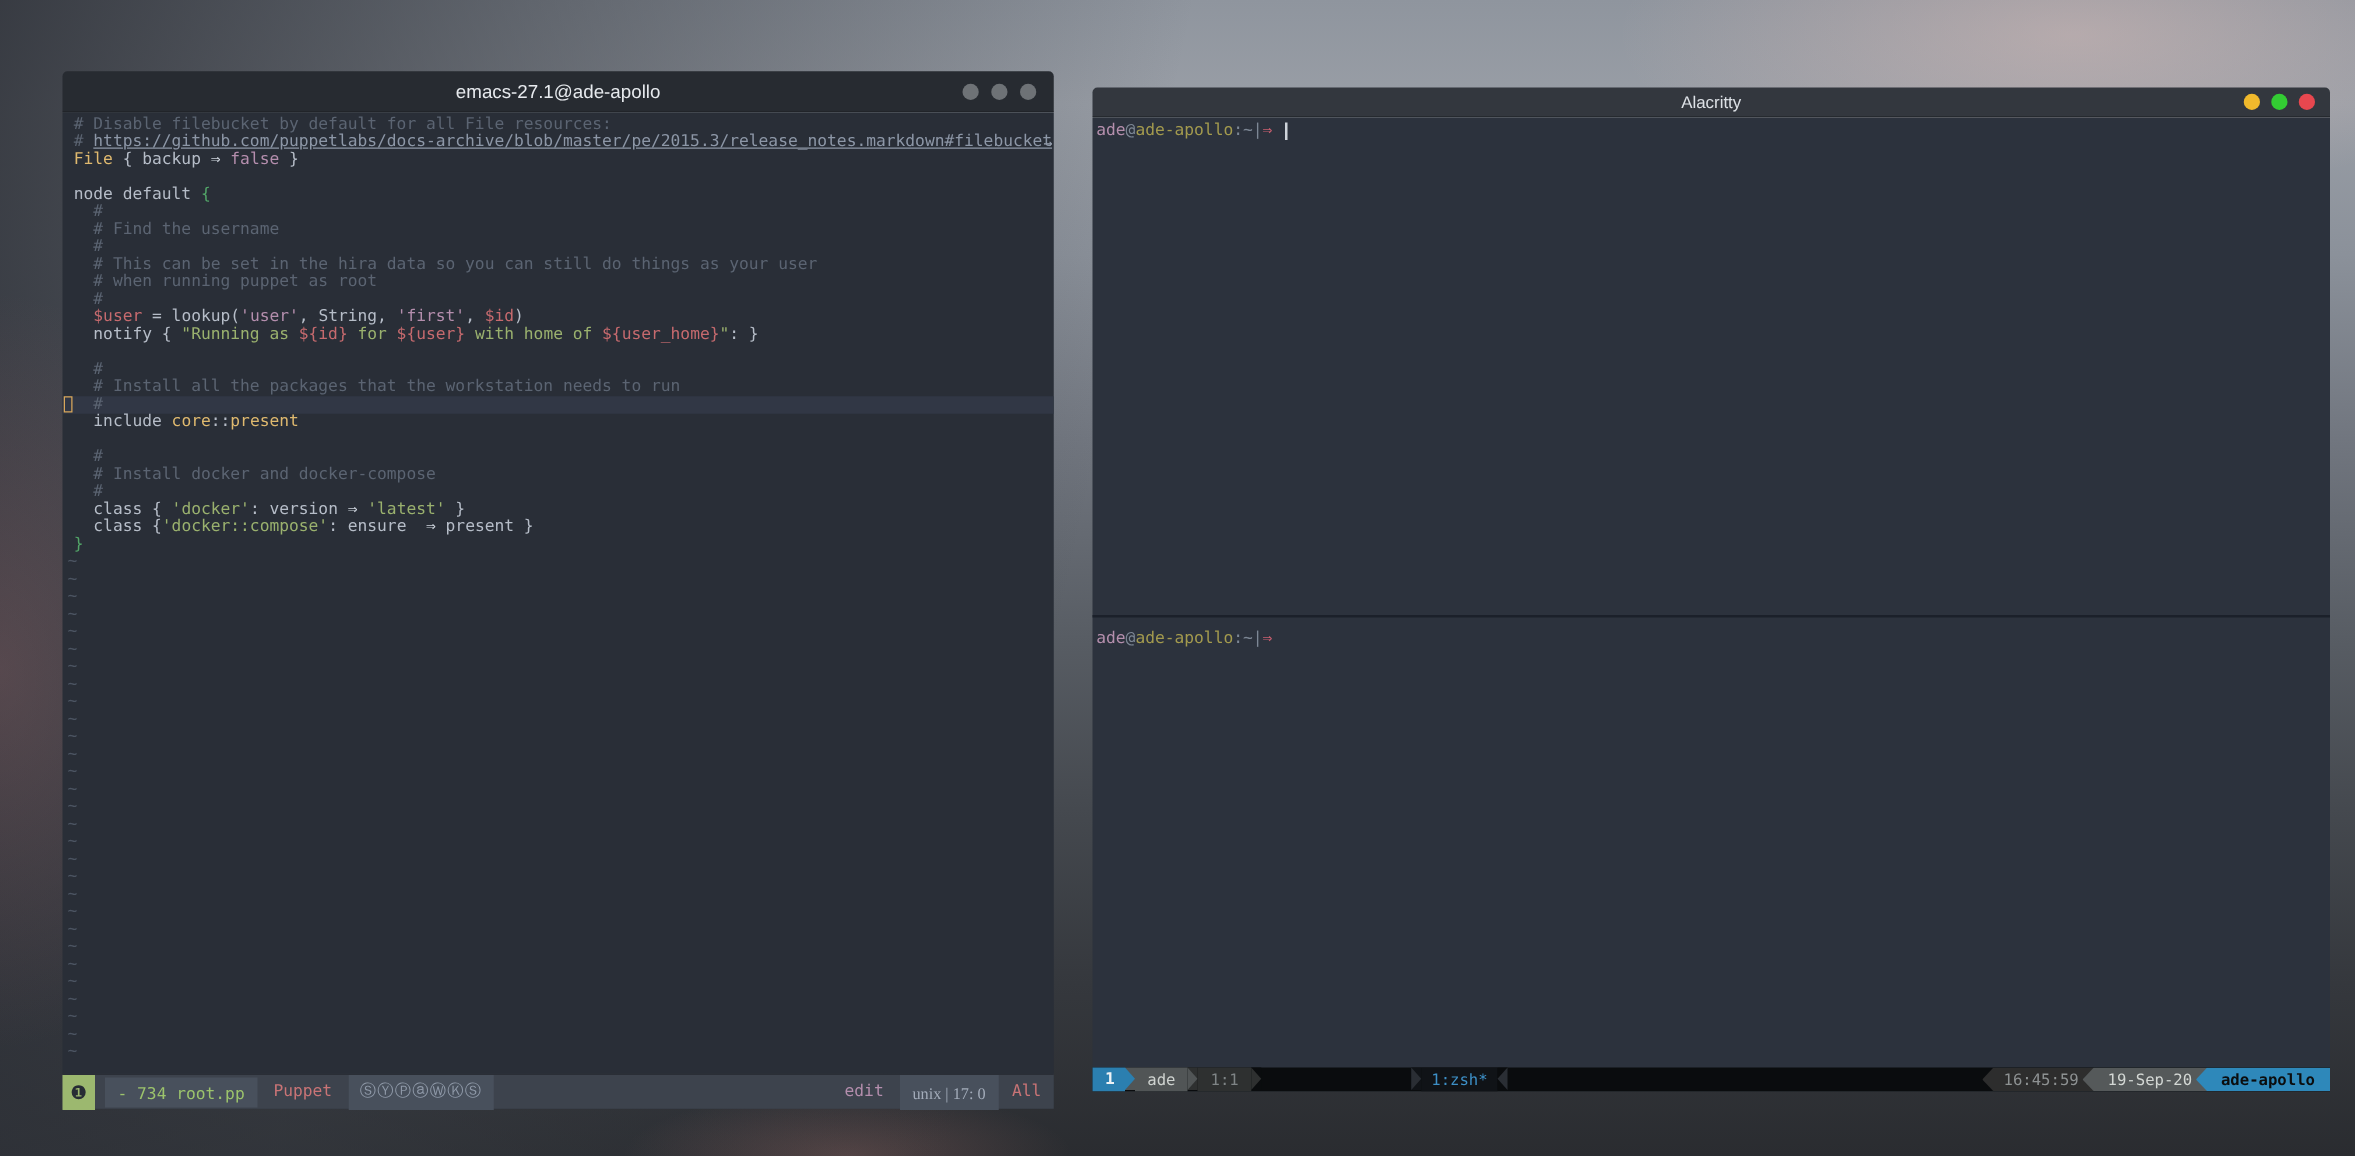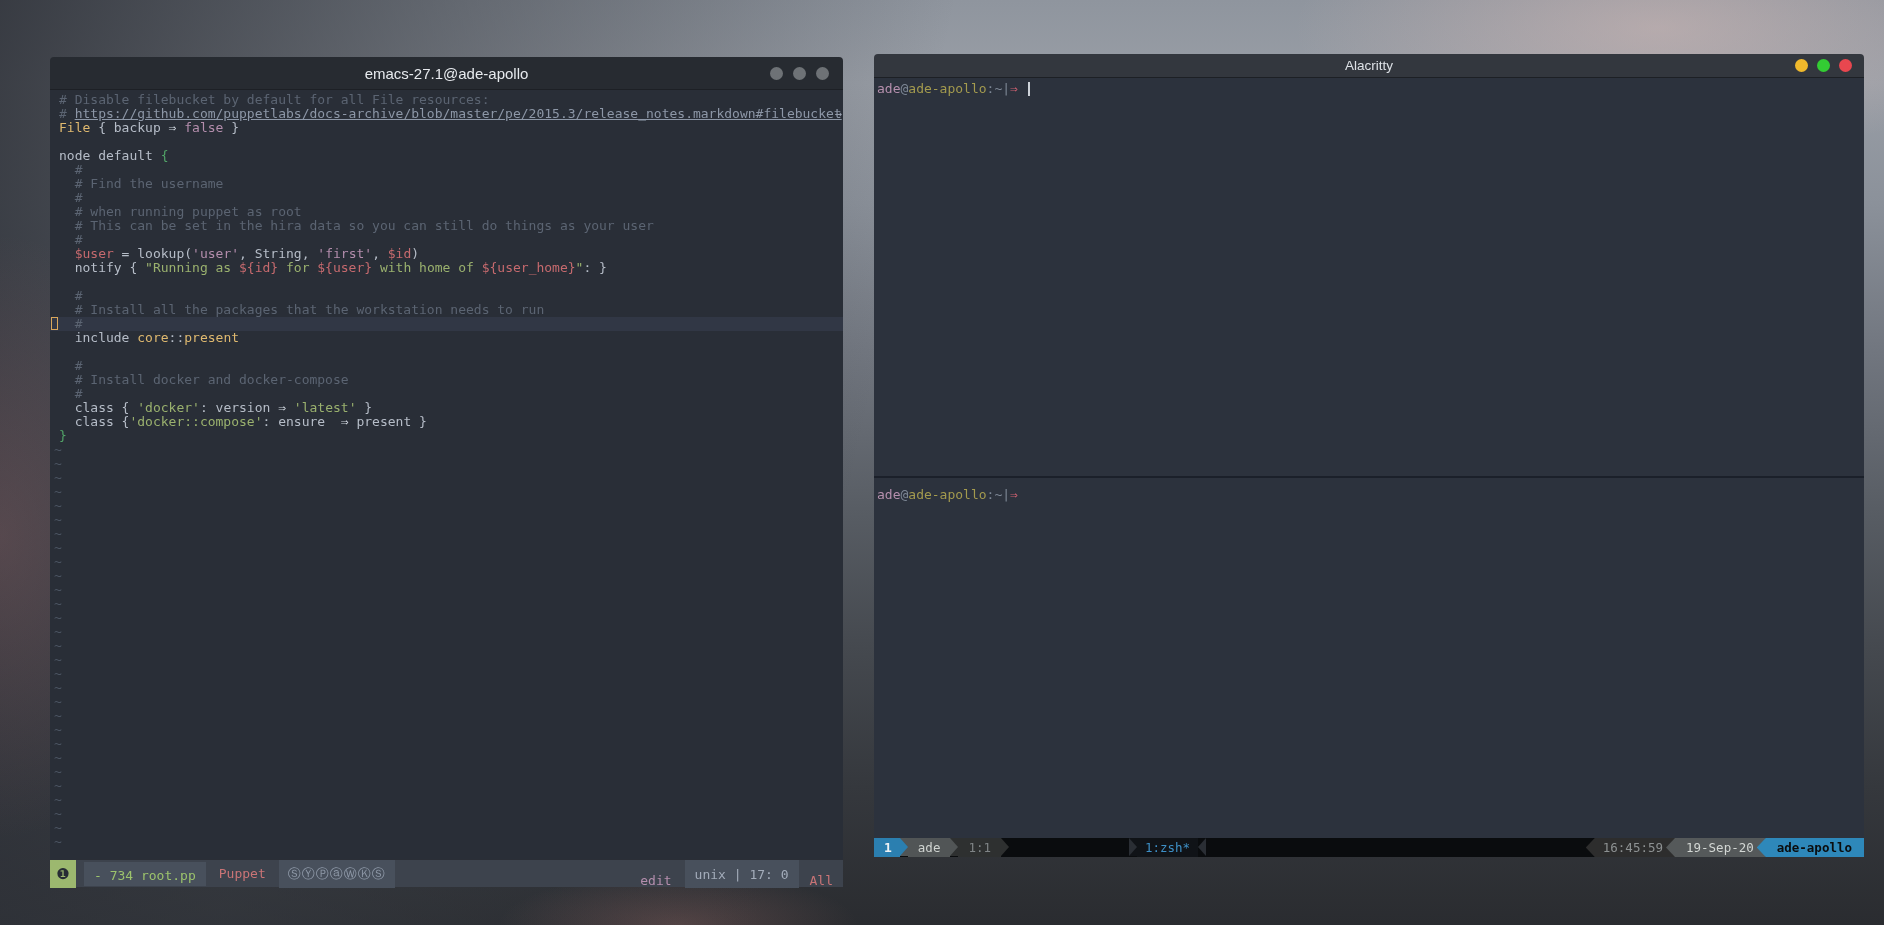--- a/index.html
+++ b/index.html
@@ -49,27 +49,27 @@
   .tk-wh  { color:#ccd2db; }
 
   .modeline { height:28px; background:#3d434d; border-top:1px solid #2a2e36;
               display:flex; align-items:center; font-size:13px; color:#a3acba; }
   .ml-badge { width:26px; height:28px; background:#9cb86f; color:#272c34;
               display:flex; align-items:center; justify-content:center; font-size:15px; }
   .ml-file  { background:#48505c; color:#9cc36c; padding:0 10px; height:24px; line-height:28px; margin-left:8px; }
   .ml-mode  { color:#c97476; margin-left:13px; }
   .ml-minor { background:#48505c; color:#8f99a8; padding:0 9px; margin-left:13px; height:28px;
               line-height:28px; letter-spacing:1px; }
-  .ml-right { margin-left:auto; display:flex; align-items:flex-end; }
+  .ml-right { margin-left:auto; display:flex; align-items:center; }
   .ml-edit  { color:#b48ead; margin-right:13px; }
-  .ml-enc   { background:#48505c; color:#a3acba; padding:1px 10px; height:28px; line-height:28px; margin-right:11px; }
+  .ml-enc   { background:#48505c; color:#a3acba; padding:1px 10px; height:28px; line-height:28px; margin-right:11px;font-family:Liberation Serif, serif; }
   .ml-all   { color:#c97476; margin-right:10px; }
 
   
-  .alacritty { left:874px; top:54px; width:990px; height:822px; }
+  .alacritty { left:874px; top:70px; width:990px; height:822px; }
   .alacritty .titlebar { height:24px; background:#33373e; color:#dde1e6;
                          font:13.5px "Liberation Sans", sans-serif; }
   .tl-dots { position:absolute; right:12px; top:5px; display:flex; gap:9px; }
   .tl { width:13px; height:13px; border-radius:50%; }
   .tl-y { background:#f0b92c; } .tl-g { background:#33cc33; } .tl-r { background:#e8474f; }
 
   .term { height:779px; background:#2c323d; display:flex; flex-direction:column;
           font-size:13px; line-height:16px; }
   .pane1 { height:398px; padding:3px 0 0 3px; }
   .pane-divider { height:2px; background:#1b202a; }
@@ -124,22 +124,22 @@
   <div class="emacs-body" id="emacs-buffer">
     <span class="fringe-arrow">→</span>
   <div class="bufline"><span class="tk-cm"># Disable filebucket by default for all File resources:</span></div>
       <div class="bufline"><span class="tk-cm"># </span><span class="tk-url">https://github.com/puppetlabs/docs-archive/blob/master/pe/2015.3/release_notes.markdown#filebucket</span></div>
       <div class="bufline"><span class="tk-yl">File</span><span class="tk-df"> { backup </span><span class="tk-wh">⇒</span><span class="tk-df"> </span><span class="tk-pu">false</span><span class="tk-df"> }</span></div>
       <div class="bufline">&nbsp;</div>
       <div class="bufline"><span class="tk-df">node default </span><span class="tk-grd">{</span></div>
       <div class="bufline"><span class="tk-cm">  #</span></div>
       <div class="bufline"><span class="tk-cm">  # Find the username</span></div>
       <div class="bufline"><span class="tk-cm">  #</span></div>
+      <div class="bufline"><span class="tk-cm">  # This can be set in the hira data so you can still do things as your user</span></div>
       <div class="bufline"><span class="tk-cm">  # when running puppet as root</span></div>
-      <div class="bufline"><span class="tk-cm">  # This can be set in the hira data so you can still do things as your user</span></div>
       <div class="bufline"><span class="tk-cm">  #</span></div>
       <div class="bufline"><span class="tk-df">  </span><span class="tk-rd">$user</span><span class="tk-df"> = lookup(</span><span class="tk-pu">'user'</span><span class="tk-df">, String, </span><span class="tk-pu">'first'</span><span class="tk-df">, </span><span class="tk-rd">$id</span><span class="tk-df">)</span></div>
       <div class="bufline"><span class="tk-df">  notify { </span><span class="tk-grs">"Running as </span><span class="tk-rd">${id}</span><span class="tk-grs"> for </span><span class="tk-rd">${user}</span><span class="tk-grs"> with home of </span><span class="tk-rd">${user_home}</span><span class="tk-grs">"</span><span class="tk-df">: }</span></div>
       <div class="bufline">&nbsp;</div>
       <div class="bufline"><span class="tk-cm">  #</span></div>
       <div class="bufline"><span class="tk-cm">  # Install all the packages that the workstation needs to run</span></div>
       <div class="bufline current"><span class="cursor-box"></span><span class="tk-cm">  #</span></div>
       <div class="bufline"><span class="tk-df">  include </span><span class="tk-yl">core</span><span class="tk-df">::</span><span class="tk-yl">present</span></div>
       <div class="bufline">&nbsp;</div>
       <div class="bufline"><span class="tk-cm">  #</span></div>

